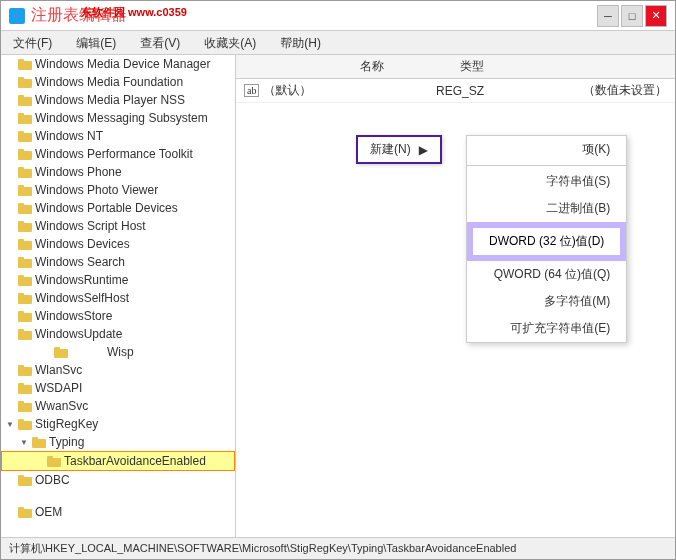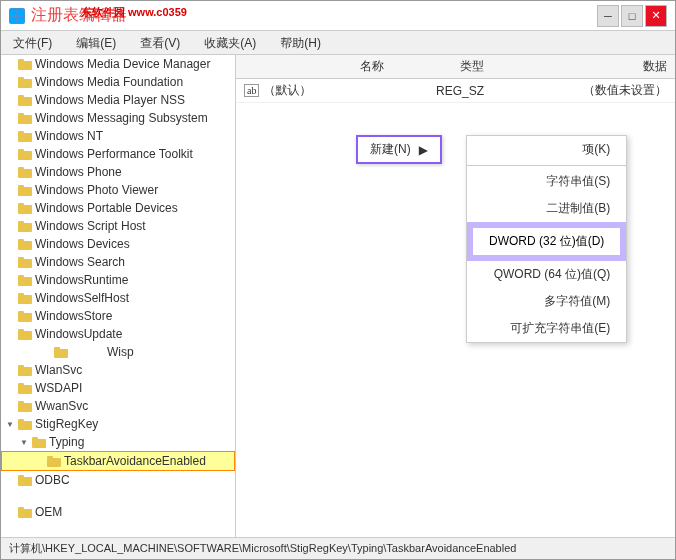--- a/index.html
+++ b/index.html
@@ -192,21 +192,21 @@
     .context-menu-container {
       position: absolute;
       top: 80px;
       left: 120px;
       display: flex;
       z-index: 100;
     }
 
     .new-button {
       background: #fff;
-      border: 2px solid #8b5cf6;
+      border: 2px solid #4c1d95;
       padding: 4px 12px;
       font-size: 12px;
       cursor: pointer;
       color: #333;
       white-space: nowrap;
       box-shadow: 1px 1px 4px rgba(0,0,0,0.2);
       display: flex;
       align-items: center;
       gap: 8px;
     }
@@ -491,21 +491,20 @@
             <span class="tree-label">OEM</span>
           </div>
         </div>
     </div>
 
     <div class="content-area">
 
       <div class="table-header">
         <div class="th-name">名称</div>
         <div class="th-type">类型</div>
-        <div class="th-data">数据</div>
       </div>
 
       <div class="table-row">
         <div class="td-name">
           <span class="ab-icon">ab</span>
           <span>（默认）</span>
         </div>
         <div class="td-type">REG_SZ</div>
         <div class="td-data">（数值未设置）</div>
       </div>

